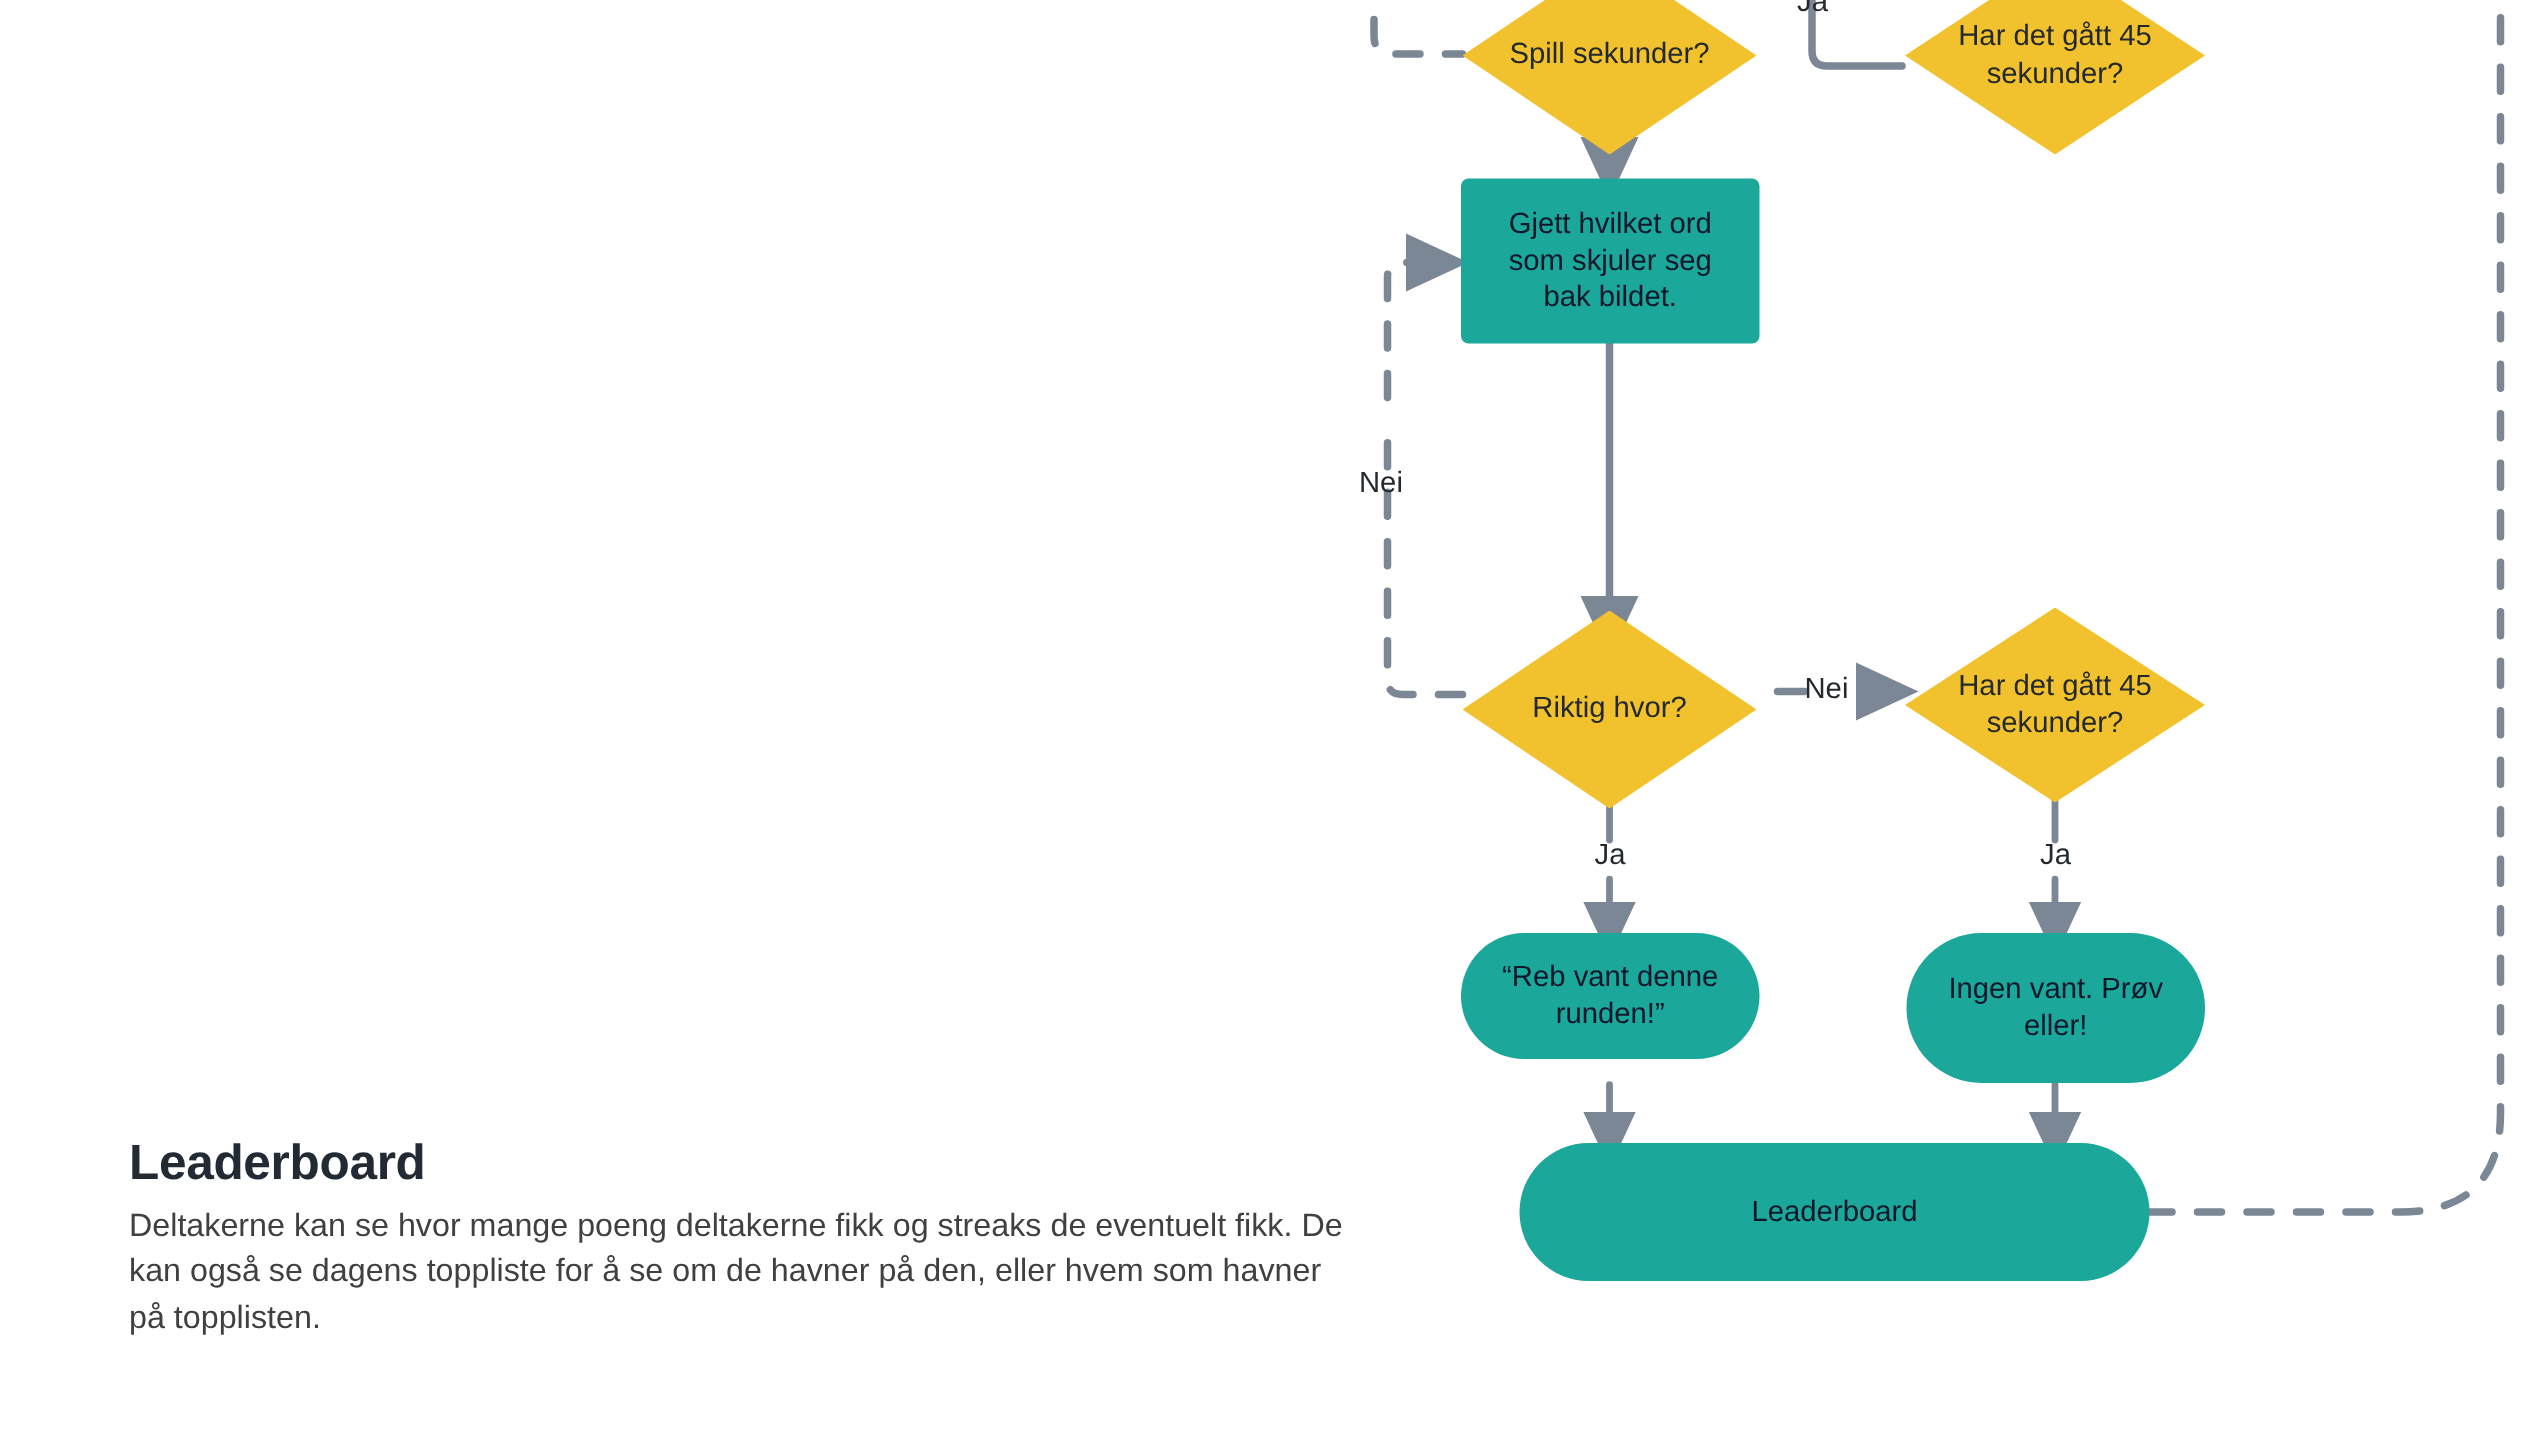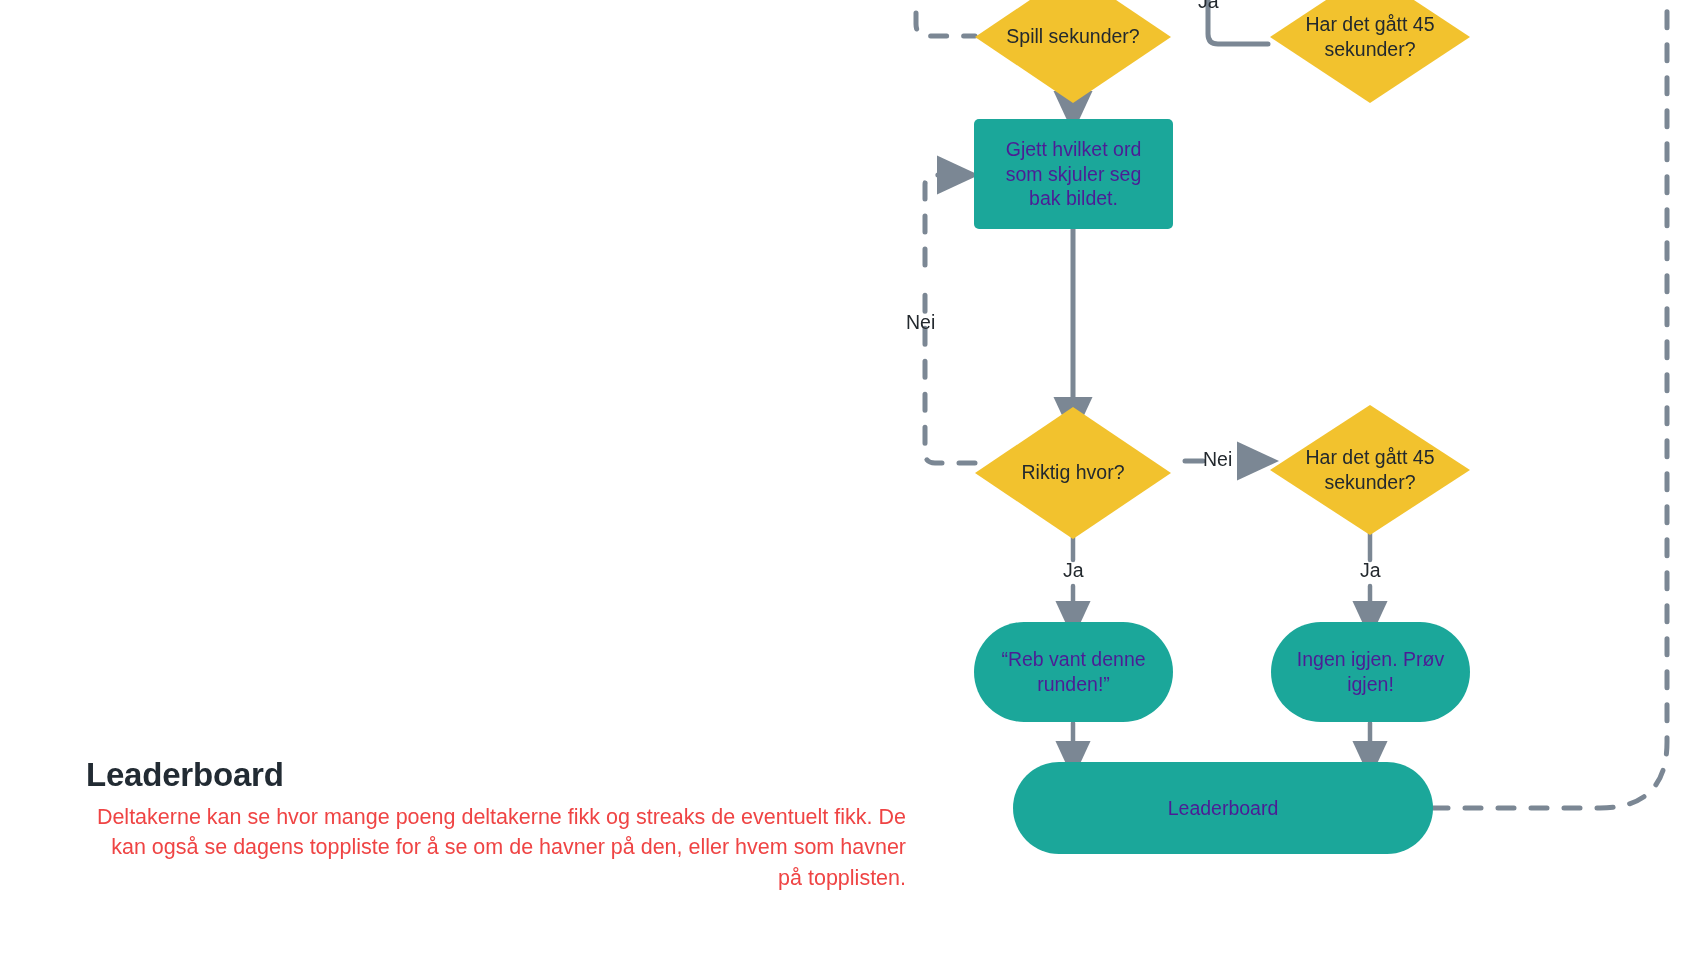--- a/index.html
+++ b/index.html
@@ -28,44 +28,43 @@
   .section-title {
     font-size: 33px;
     font-weight: bold;
     color: #222b33;
     letter-spacing: -0.2px;
     margin: 0 0 8px 0;
     line-height: 1.15;
   }
   .section-body {
     font-size: 21.5px;
-    color: #ef4444;
+    color: #404040;
     line-height: 1.42;
     margin: 0;
     max-width: 820px;
-    text-align: right;
   }
 
   
   #diagram {
     position: absolute;
     left: 0; top: 0;
     width: 1690px; height: 966px;
     pointer-events: none;
   }
   #diagram svg { display: block; }
 
   
   .node {
     position: absolute;
     display: flex;
     align-items: center;
     justify-content: center;
     text-align: center;
-    color: #4c1d95;
+    color: #0f172a;
     font-size: 19.5px;
     line-height: 1.28;
     padding: 4px 14px;
   }
   .node-rect {
     background: #1ba79a;
     border-radius: 5px;
   }
   .node-pill {
     background: #1ba79a;
@@ -179,26 +178,26 @@
   <div class="diamond-wrap" style="left:975px; top:407px; width:196px; height:132px;">
     <div class="diamond-shape"></div>
     <div class="diamond-label">Riktig hvor?</div>
   </div>
 
   <div class="diamond-wrap" style="left:1270px; top:405px; width:200px; height:130px;">
     <div class="diamond-shape"></div>
     <div class="diamond-label">Har det gått 45 sekunder?</div>
   </div>
 
-  <div class="node node-pill" style="left:974px; top:622px; width:199px; height:100px;">
+  <div class="node node-pill" style="left:974px; top:622px; width:199px; height:84px;">
     <span>“Reb vant denne runden!”</span>
   </div>
 
   <div class="node node-pill" style="left:1271px; top:622px; width:199px; height:100px;">
-    <span>Ingen igjen. Prøv igjen!</span>
+    <span>Ingen vant. Prøv eller!</span>
   </div>
 
   <div class="node node-pill" style="left:1013px; top:762px; width:420px; height:92px;">
     <span>Leaderboard</span>
   </div>
 
   <div class="edge-label" style="left:1198px; top:-8px;">Ja</div>
 
   <div class="edge-label" style="left:906px; top:313px;">Nei</div>
 

